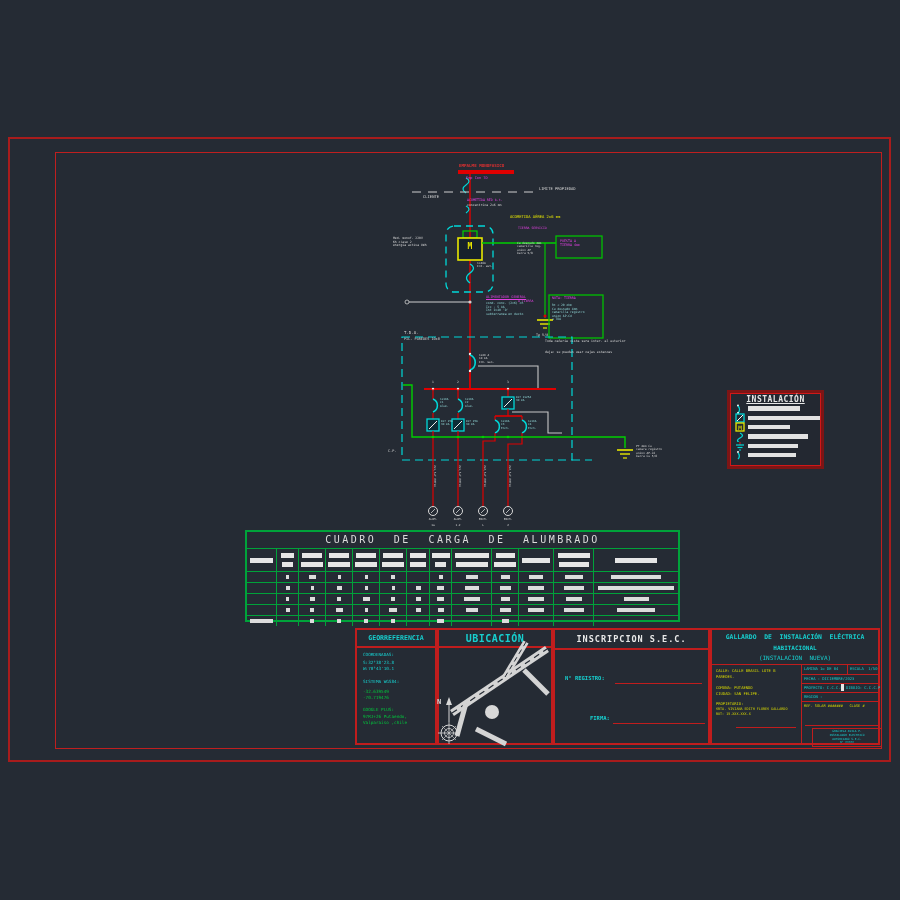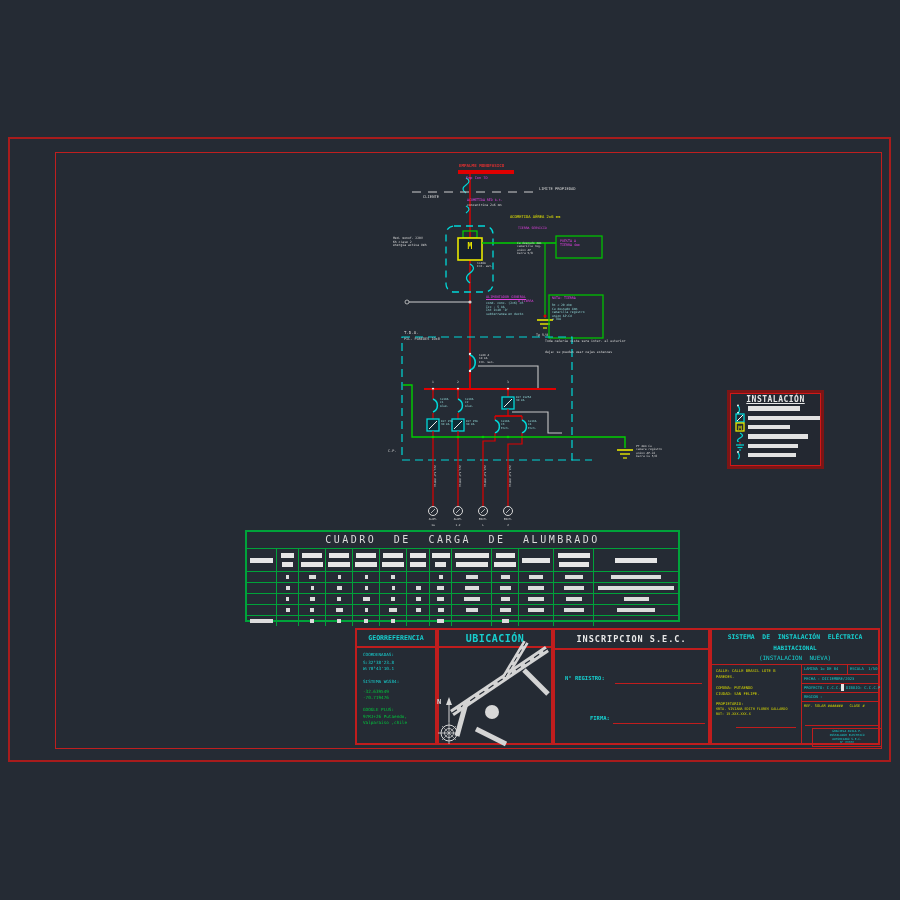--- a/index.html
+++ b/index.html
@@ -585,21 +585,21 @@
   <div class="sec-hd">
       <span id="ins-title">INSCRIPCION  S.E.C.</span>
     </div>
   <span class="ins-lbl" style="left:10px;top:45px;">N° REGISTRO:</span>
   <div class="redline" style="left:60px;top:53px;width:87px;"></div>
   <span class="ins-lbl" style="left:35px;top:85px;">FIRMA:</span>
   <div class="redline" style="left:58px;top:93px;width:92px;"></div>
 </div>
 
 <div id="tb" class="sec">
-  <div class="tb-txt cyan" style="left:0;top:3px;width:166px;text-align:center;font-size:6.4px;font-weight:bold;">SISTEMA  DE  INSTALACIÓN  ELÉCTRICA</div>
+  <div class="tb-txt cyan" style="left:0;top:3px;width:166px;text-align:center;font-size:6.4px;font-weight:bold;">GALLARDO  DE  INSTALACIÓN  ELÉCTRICA</div>
   <div class="tb-txt cyan" style="left:0;top:14px;width:166px;text-align:center;font-size:6px;font-weight:bold;">HABITACIONAL</div>
   <div class="tb-txt cyan" style="left:0;top:24px;width:166px;text-align:center;font-size:6px;">(INSTALACION  NUEVA)</div>
   <div class="tb-hr" style="left:0;top:34px;width:166px;"></div>
   <div class="tb-vr" style="left:89px;top:34px;height:79px;"></div>
 
   <div class="tb-txt yel" style="left:4px;top:38px;font-size:3.8px;">CALLE: CALLE BRASIL LOTE B</div>
   <div class="tb-txt yel" style="left:4px;top:44px;font-size:3.8px;">PAREDES.</div>
   <div class="tb-txt yel" style="left:4px;top:55px;font-size:3.8px;">COMUNA: PUTAENDO</div>
   <div class="tb-txt yel" style="left:4px;top:61px;font-size:3.8px;">CIUDAD: SAN FELIPE.</div>
   <div class="tb-txt yel" style="left:4px;top:71px;font-size:3.8px;">PROPIETARIO:</div>

